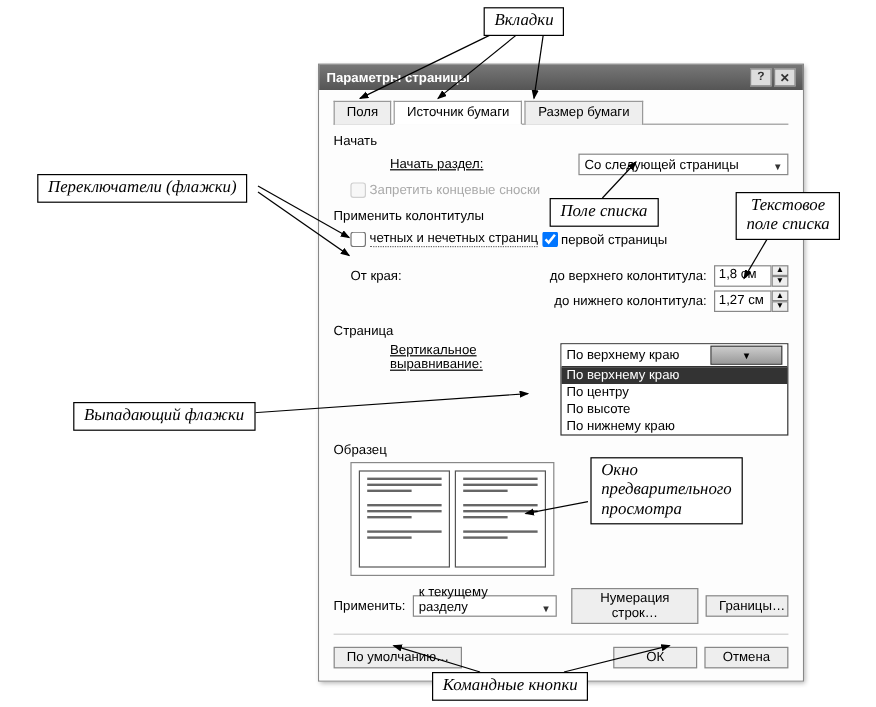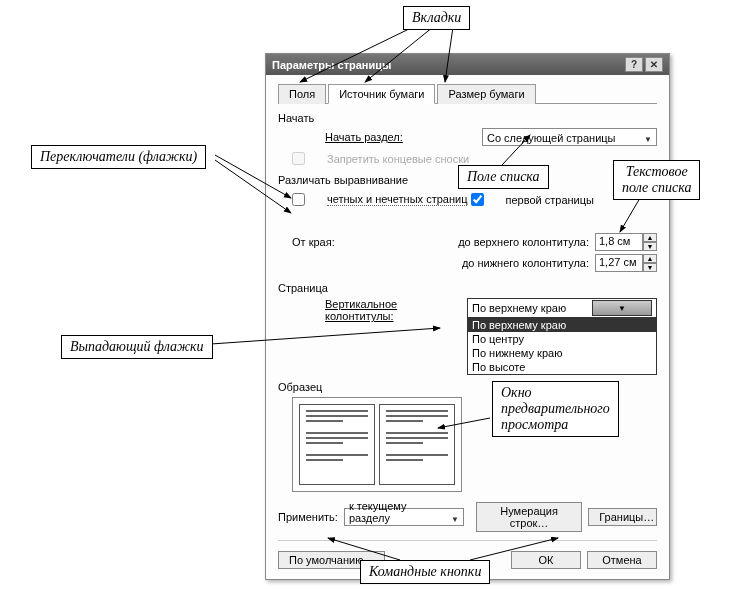--- a/index.html
+++ b/index.html
@@ -64,21 +64,21 @@
     border: 1px solid #888;
     background: #fff;
     padding: 1px 4px;
     height: 18px;
     display: inline-flex;
     align-items: flex-end;
     justify-content: space-between;
     min-width: 120px;
   }
   .combo .arrow { font-size: 8px; color:#333; margin-left:4px; }
-  .chk { display: inline-flex; align-items: center; gap: 22px; }
+  .chk { display: inline-flex; align-items: center; gap: 3px; }
   .chk input { width: 13px; height: 13px; margin:0; }
   .disabled { color: #aaa; }
   .spin-group { display: inline-flex; align-items: center; }
   .spin-input { border:1px solid #888; width: 48px; height:18px; padding:1px 3px; background:#fff; }
   .spinners { display:flex; flex-direction:column; }
   .spin-btn { width:14px; height:9px; border:1px solid #888; background:#eee; font-size:7px; line-height:7px; text-align:center; cursor:pointer; }
   .dropdown-open {
     position: relative;
   }
   .drop-box {
@@ -172,31 +172,31 @@
           <span>Со следующей страницы</span>
           <span class="arrow">▼</span>
         </div>
       </div>
       <div class="row chk disabled">
         <input type="checkbox" disabled="" style="">
         <span>Запретить концевые сноски</span>
       </div>
     </div>
 
-    <div class="section-label">Различать выравнивание</div>
+    <div class="section-label">Применить колонтитулы</div>
     <div class="indent">
       <div class="row chk">
         <input type="checkbox" style="">
         <span style="border-bottom:1px dotted #666;">четных и нечетных страниц</span>
       </div>
       <div class="row chk">
         <input type="checkbox" checked="" style="">
         <span>первой страницы</span>
       </div>
-      <div class="row" style="margin-top:24px;justify-content:space-between;">
+      <div class="row" style="margin-top:12px;justify-content:space-between;">
         <span>От края:</span>
         <span style="flex:1"></span>
         <span>до верхнего колонтитула:</span>
         <div class="spin-group">
           <div class="spin-input">1,8 см</div>
           <div class="spinners">
             <div class="spin-btn">▲</div>
             <div class="spin-btn">▼</div>
           </div>
         </div>
@@ -210,33 +210,33 @@
             <div class="spin-btn">▲</div>
             <div class="spin-btn">▼</div>
           </div>
         </div>
       </div>
     </div>
 
     <div class="section-label" style="margin-top:10px;">Страница</div>
     <div class="indent">
       <div class="row" style="align-items:flex-start;">
-        <span class="underline">Вертикальное колонтитулы:</span>
+        <span class="underline">Вертикальное выравнивание:</span>
         <span style="flex:1"></span>
         <div class="dropdown-open">
           <div class="drop-box">
             <div class="drop-sel">
               <span>По верхнему краю</span>
               <div class="btn">▼</div>
             </div>
             <div class="drop-list">
               <div class="drop-item hl">По верхнему краю</div>
               <div class="drop-item">По центру</div>
+              <div class="drop-item">По высоте</div>
               <div class="drop-item">По нижнему краю</div>
-              <div class="drop-item">По высоте</div>
             </div>
           </div>
         </div>
       </div>
     </div>
 
     <div class="section-label" style="margin-top:6px;">Образец</div>
     <div class="preview-box">
       <div class="page">
         <div class="pl"></div>

